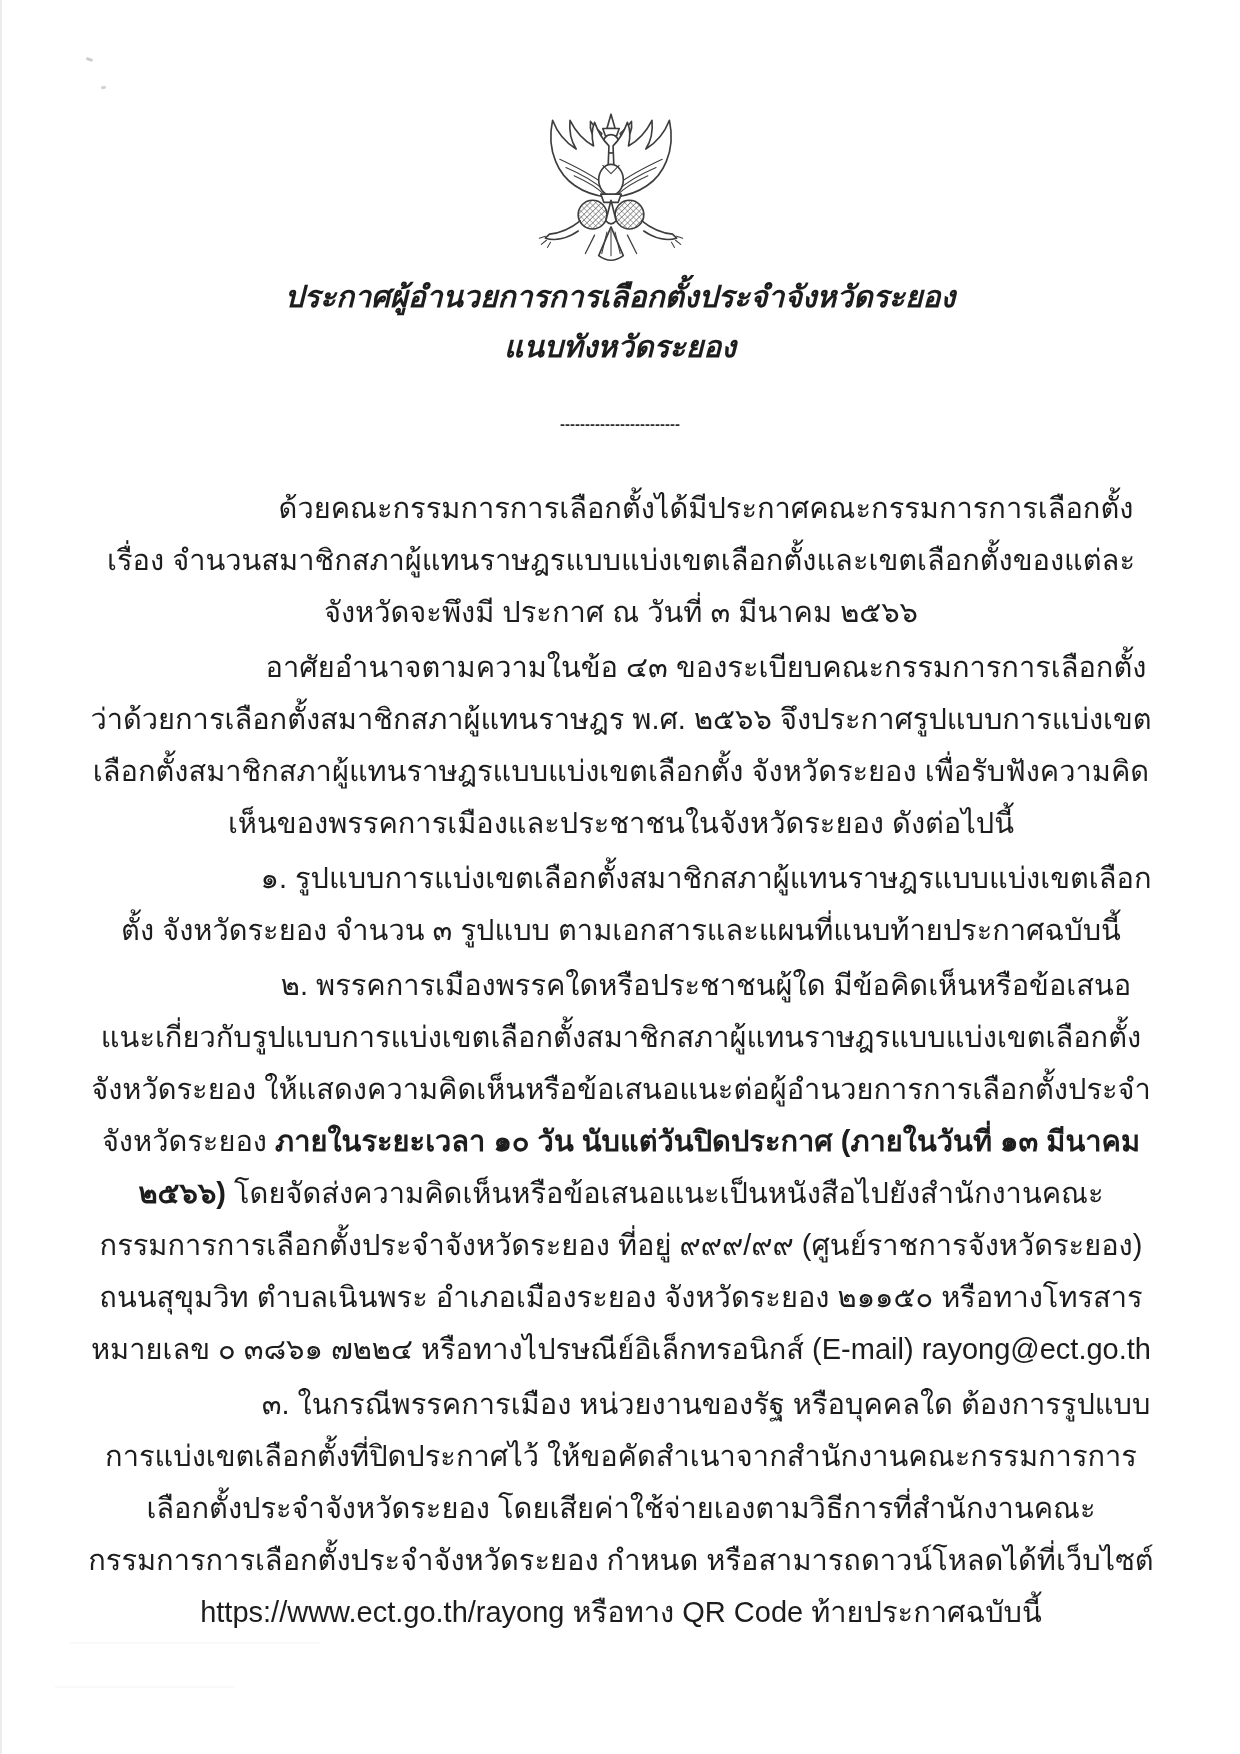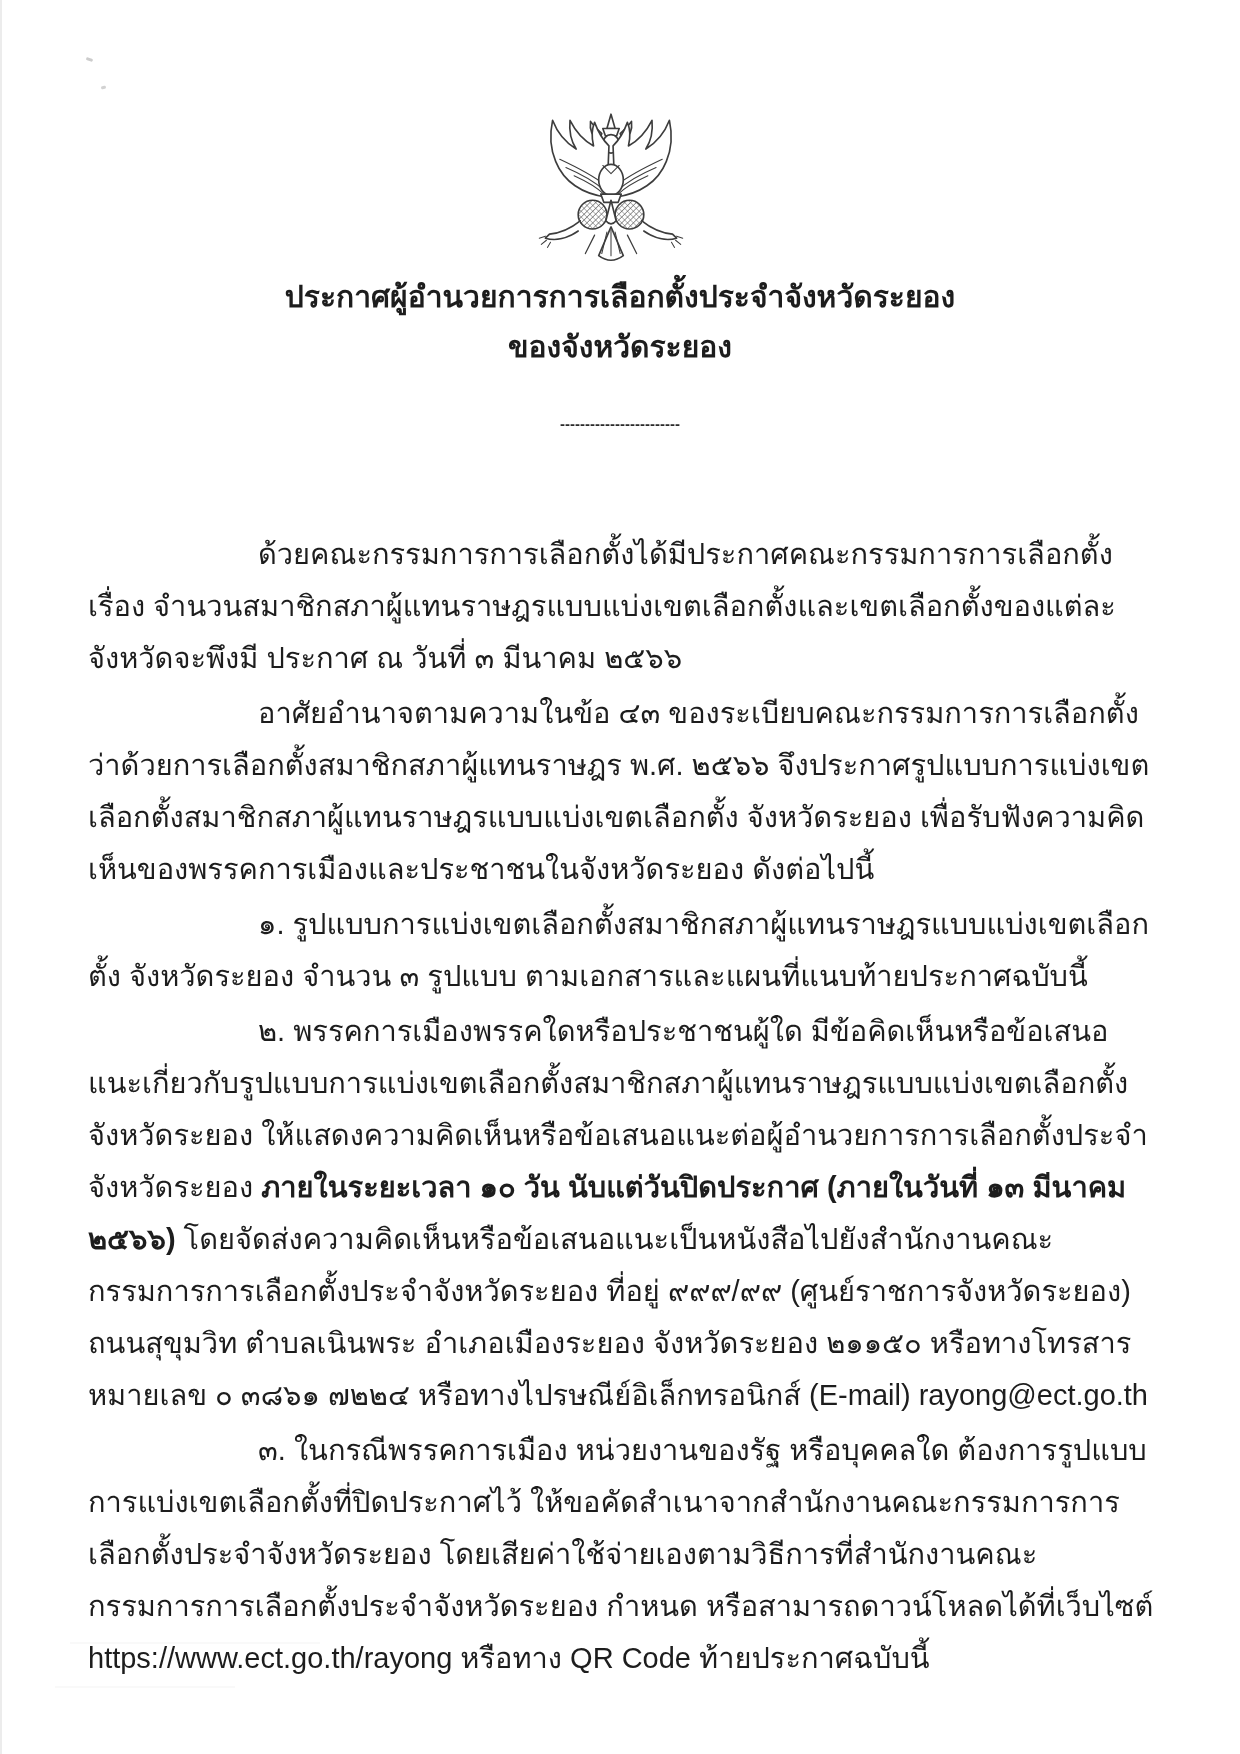--- a/index.html
+++ b/index.html
@@ -25,30 +25,31 @@
   .emblem{
     position:absolute;top:112px;left:50%;
     transform:translateX(-50%) translateX(-9px);
     width:164px;height:154px;
   }
   .title-block{
     position:absolute;top:272px;left:0;width:100%;
     text-align:center;font-weight:bold;
     font-size:30px;line-height:50px;
     letter-spacing:0;
+    font-style:italic;
   }
   .title-block div{white-space:nowrap;}
   .divider{
     position:absolute;top:415px;left:0;width:100%;
     text-align:center;font-size:15px;font-weight:bold;
     letter-spacing:0;color:#2b2b2b;
   }
   .content{
-    position:absolute;top:528px;left:88px;width:1066px;
-    font-size:29px;line-height:52px;text-align:left;
+    position:absolute;top:482px;left:88px;width:1066px;
+    font-size:29px;line-height:52px;text-align:center;
   }
   .content p{margin:0 0 3px 0;text-indent:170px;}
   .bold{font-weight:bold;}
 </style>
 </head>
 <body>
 
 <div class="page">
 
   <div class="scan-edge"></div>
@@ -97,21 +98,21 @@
     <path d="M110,106 C120,114 130,118 140,119 l4,4 c-10,3 -22,0 -32,-7" fill="#ffffff"></path>
     <path d="M144,121 l6,2 M143,125 l5,4 M139,127 l3,5" stroke-width="1"></path>
 
     <path d="M80,112 l-12,28 c8,6 16,6 24,0 z" fill="#ffffff"></path>
     <path d="M76,117 l-5,21 M80,115 v25 M84,117 l5,21" stroke-width="1"></path>
     <path d="M64,120 l-9,18 M96,120 l9,18" stroke-width="1.2"></path>
   </svg>
 
   <div class="title-block">
     <div>ประกาศผู้อำนวยการการเลือกตั้งประจำจังหวัดระยอง</div>
-    <div>ของจังหวัดระยอง</div>
+    <div>แนบทังหวัดระยอง</div>
   </div>
 
   <div class="divider">------------------------</div>
 
   <div class="content">
     <p>
       <span>ด้วยคณะกรรมการการเลือกตั้งได้มีประกาศคณะกรรมการการเลือกตั้ง เรื่อง จำนวนสมาชิกสภาผู้แทนราษฎรแบบแบ่งเขตเลือกตั้งและเขตเลือกตั้งของแต่ละจังหวัดจะพึงมี ประกาศ ณ วันที่ ๓ มีนาคม ๒๕๖๖</span>
     </p>
     <p>
       <span>อาศัยอำนาจตามความในข้อ ๔๓ ของระเบียบคณะกรรมการการเลือกตั้งว่าด้วยการเลือกตั้งสมาชิกสภาผู้แทนราษฎร พ.ศ. ๒๕๖๖ จึงประกาศรูปแบบการแบ่งเขตเลือกตั้งสมาชิกสภาผู้แทนราษฎรแบบแบ่งเขตเลือกตั้ง จังหวัดระยอง เพื่อรับฟังความคิดเห็นของพรรคการเมืองและประชาชนในจังหวัดระยอง ดังต่อไปนี้</span>

